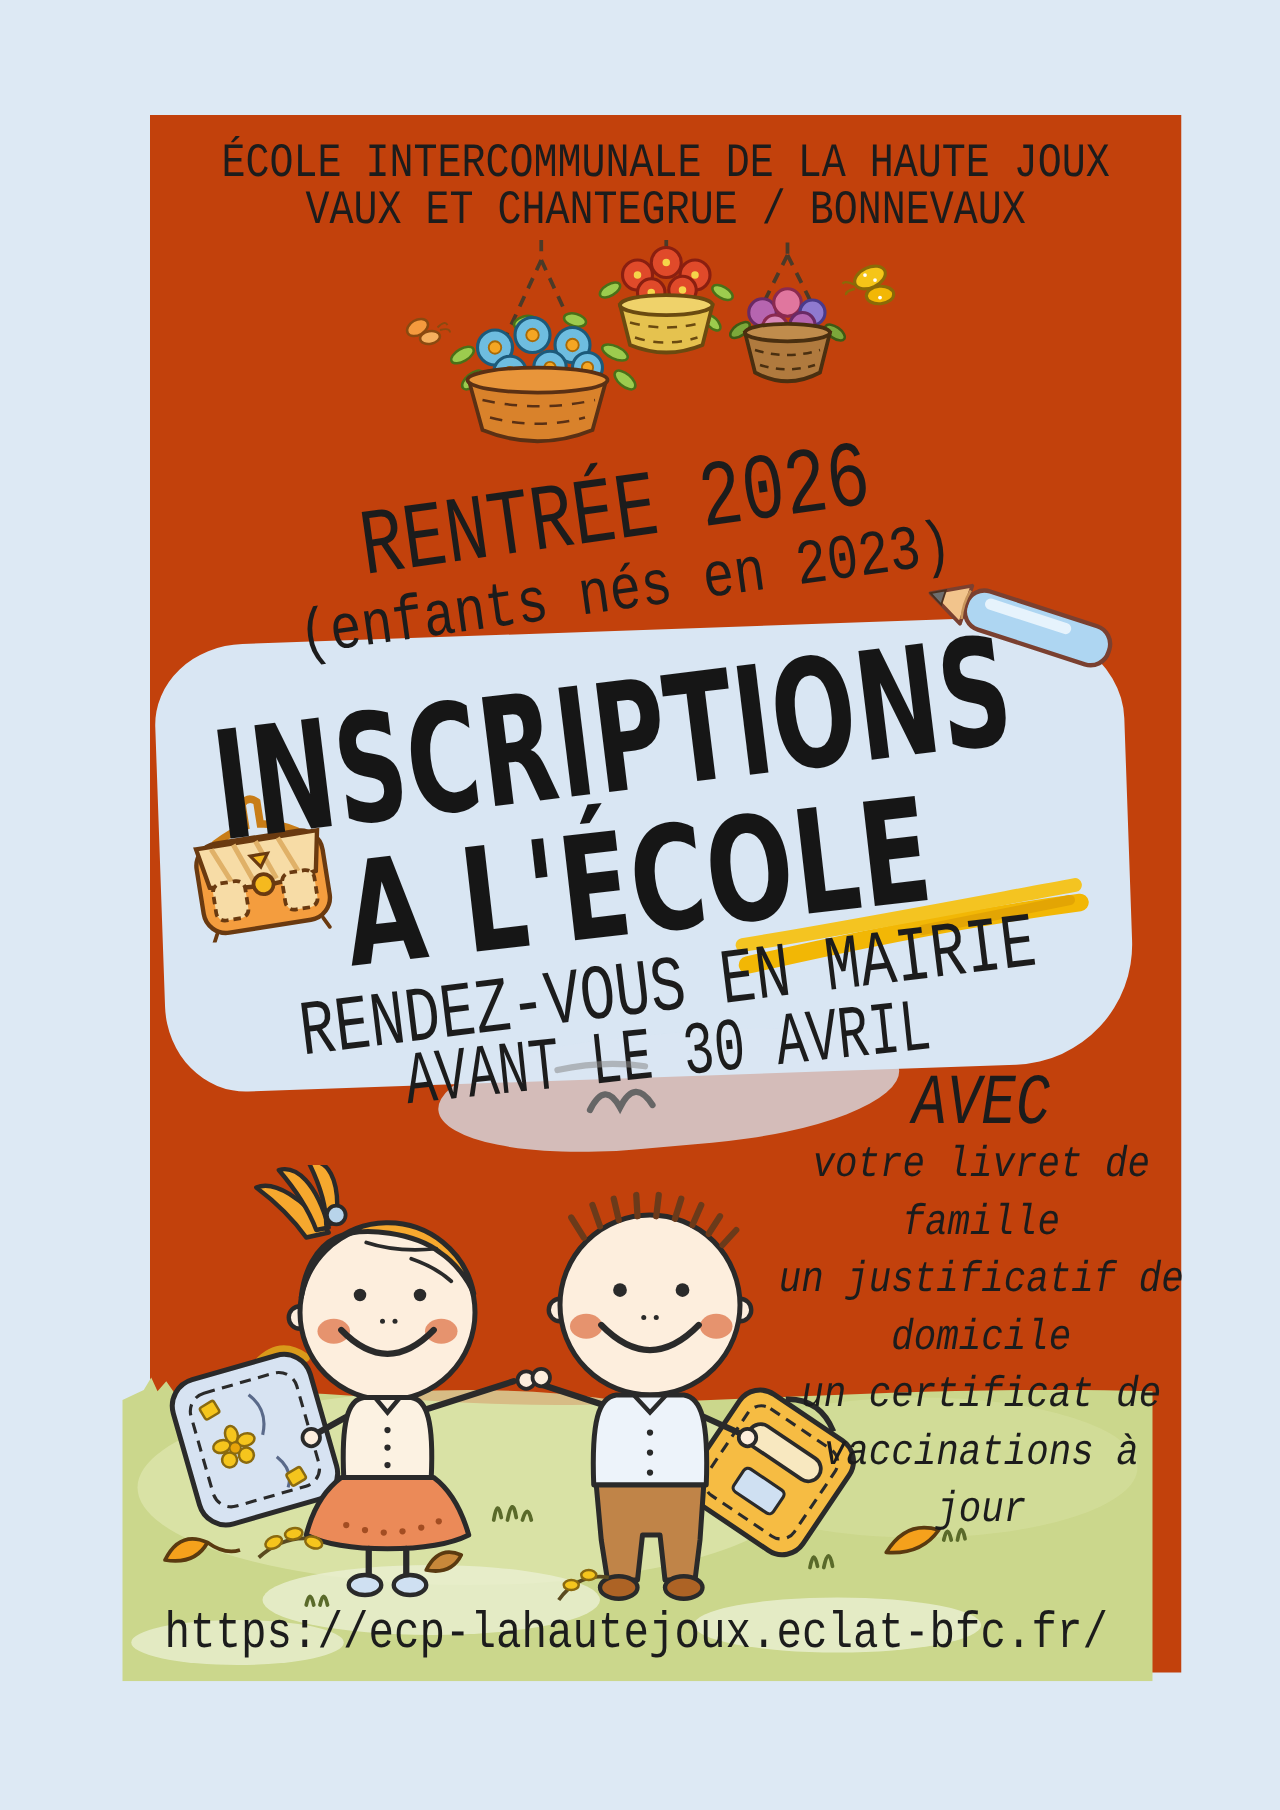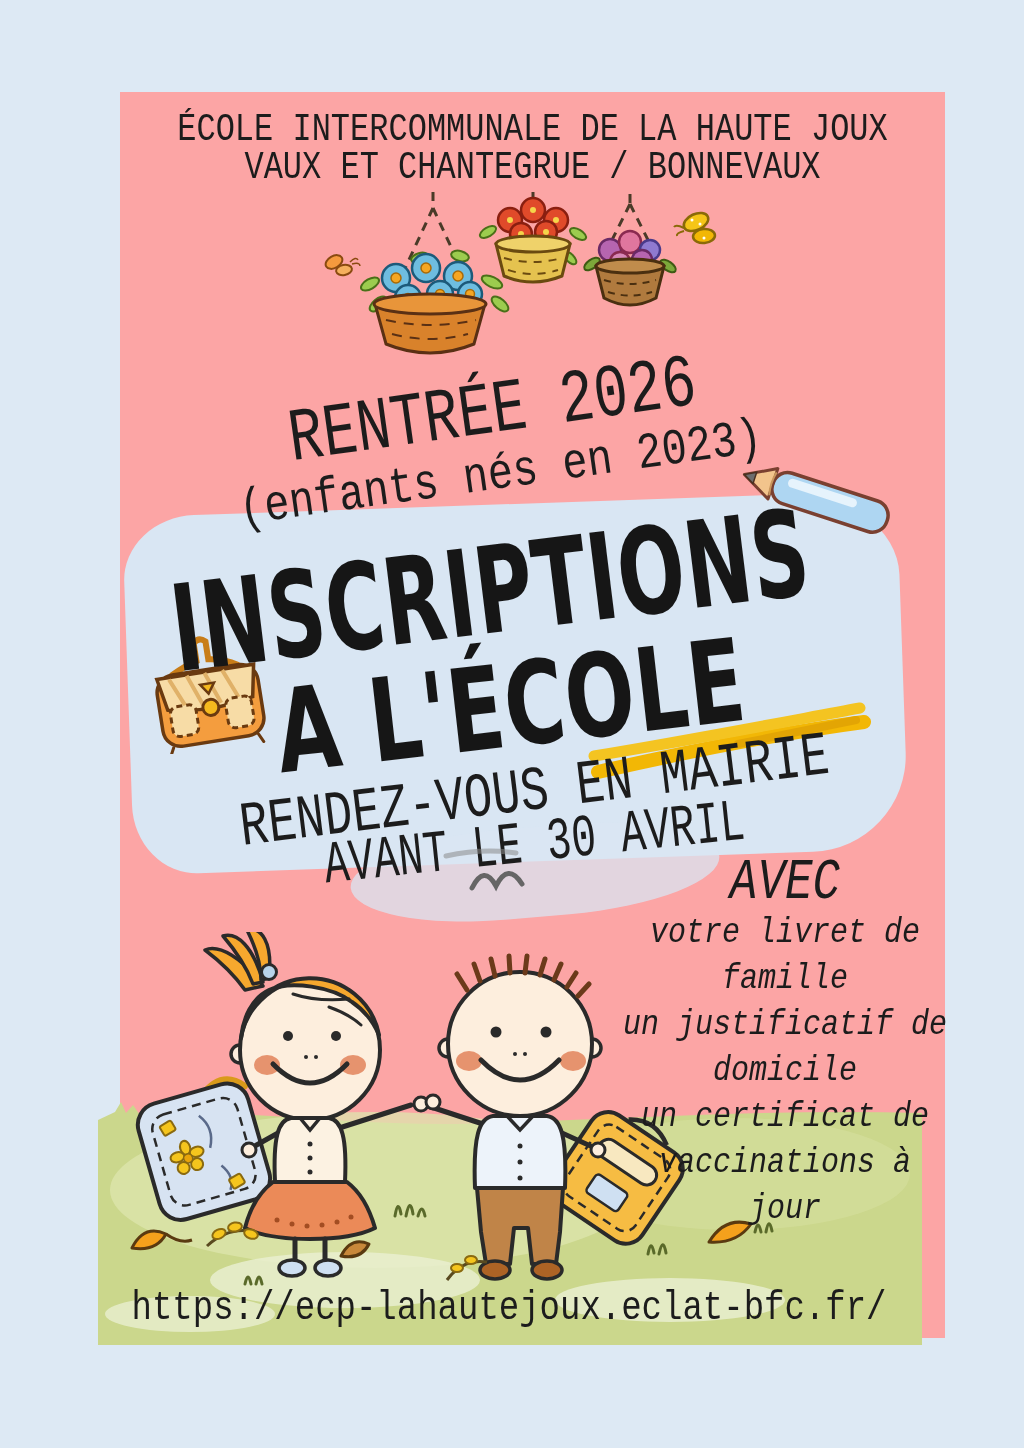--- a/index.html
+++ b/index.html
@@ -1,18 +1,18 @@
 <!DOCTYPE html>
 <html><head>
 <meta charset="utf-8">
 <style>
   html,body{margin:0;padding:0;}
   body{width:1024px;height:1448px;background:#dde9f4;font-family:"Liberation Sans",sans-serif;}
   .page{position:relative;width:1024px;height:1448px;background:#dde9f4;overflow:hidden;}
-  .card{position:absolute;left:120px;top:92px;width:825px;height:1246px;background:#fca5a5;}
+  .card{position:absolute;left:120px;top:92px;width:825px;height:1246px;background:#c2410c;}
   .tw{font-family:"Liberation Mono",monospace;color:#1c1c1c;}
   .sketch{font-family:"DejaVu Sans",sans-serif;font-weight:700;color:#161616;}
   .abs{position:absolute;}
   .ctr{width:100%;text-align:center;white-space:nowrap;}
 
   .hdr1{top:16px;left:0;font-size:32px;line-height:38px;transform:scale(1,1.2);transform-origin:top center;z-index:3;}
   .hdr2{top:54px;left:0;font-size:32px;line-height:38px;transform:scale(1,1.2);transform-origin:top center;z-index:3;}
 
   .rentree{top:290px;left:-40px;font-size:60px;line-height:60px;transform:rotate(-8deg) scale(0.95,1.25);z-index:3;}
   .enfants{top:360px;left:-32px;font-size:44px;line-height:44px;transform:rotate(-8deg) scale(0.95,1.15);z-index:3;}

